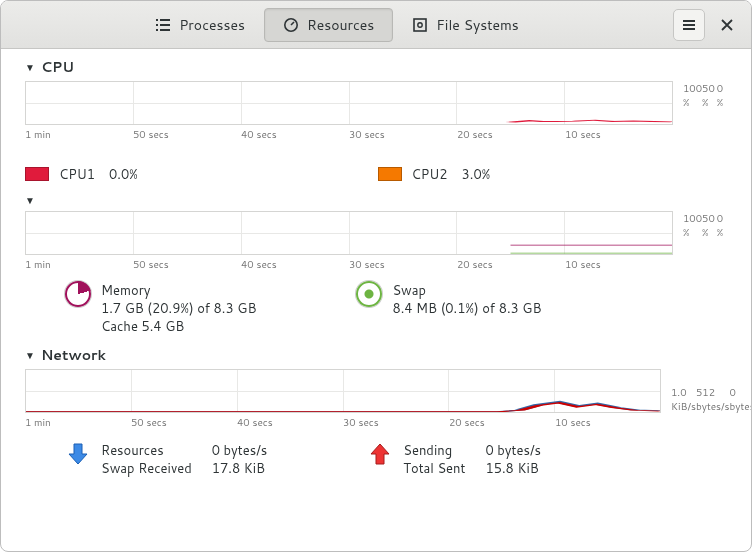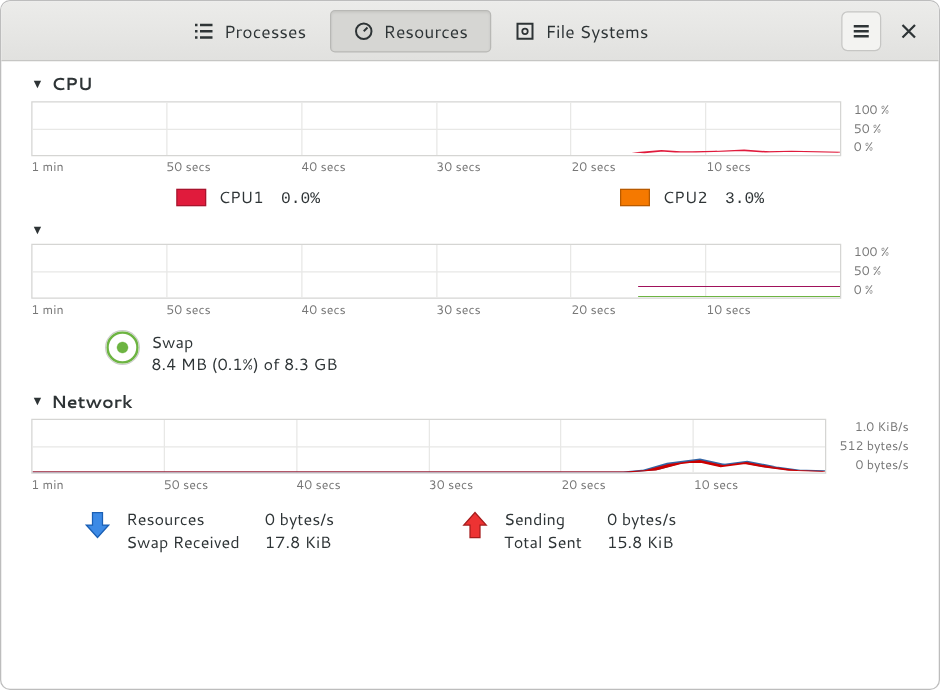--- a/index.html
+++ b/index.html
@@ -60,29 +60,29 @@
   font-weight:700; font-size:14px; margin-bottom:4px;
 }
 .tri { font-size:10px; }
 .chartwrap { display:flex; gap:6px; }
 .chart {
   flex:1; height:44px; background:#fff; border:1px solid #d5d5d3;
   position:relative;
 }
 .chart .vg { position:absolute; top:0; bottom:0; width:1px; background:#e8e8e6; }
 .chart .hg { position:absolute; left:0; right:0; height:1px; background:#e8e8e6; }
-.ylabels { width:48px; display:flex; flex-direction:column; justify-content:space-between;
+.ylabels { width:48px; display:flex; flex-direction:row; justify-content:space-between;
   font-size:10px; color:#777; padding:0 0 0 4px; }
 .ylabels.wide { width:60px;align-items:flex-end; }
 .xlabels { display:flex; font-size:10px; color:#777; padding:2px 0 6px 0; }
 .xlabels span { flex:1; text-align:left; }
-.legendrow { display:flex; gap:40px; margin-top:2px;justify-content:center; }
+.legendrow { display:flex; gap:40px; margin-top:18px; }
 .legenditem { display:flex; align-items:center; gap:10px; }
 .swatch { width:24px; height:14px; border:1px solid rgba(0,0,0,0.25); }
-.val { margin-left:4px;font-family:Liberation Mono, monospace; }
+.val { margin-left:4px; }
 .memrow { display:flex; gap:40px; margin-top:4px; }
 .memitem { display:flex; gap:10px; align-items:flex-start; }
 .piecircle { width:26px; height:26px; border-radius:50%; position:relative; }
 .netrow { display:flex; gap:60px; margin-top:6px; }
 .netitem { display:flex; gap:10px; align-items:flex-start; }
 .netcols { display:grid; grid-template-columns:auto auto; column-gap:20px; row-gap:0; }
 .netcols div { white-space:nowrap; }
 svg.line { position:absolute; inset:0; width:100%; height:100%; }
 </style>
 </head>
@@ -214,20 +214,28 @@
     </div>
     <div class="xlabels" style="padding-right:54px">
       <span>1 min</span>
       <span>50 secs</span>
       <span>40 secs</span>
       <span>30 secs</span>
       <span>20 secs</span>
       <span>10 secs</span>
     </div>
     <div class="memrow">
+      <div class="memitem" style="margin-left:40px">
+        <div class="piecircle" style="background:conic-gradient(#a0115b 0 75deg,#fff 75deg 360deg); box-shadow:inset 0 0 0 2px #a0115b, 0 0 0 1px #ccc"></div>
+        <div>
+          <div>Memory</div>
+          <div>1.7 GB (20.9%) of 8.3 GB</div>
+          <div>Cache 5.4 GB</div>
+        </div>
+      </div>
       <div class="memitem" style="margin-left:60px">
         <div class="piecircle" style="background:radial-gradient(circle,#6db442 0 4px,#fff 5px); box-shadow:inset 0 0 0 2px #6db442, 0 0 0 1px #ccc"></div>
         <div>
           <div>Swap</div>
           <div>8.4 MB (0.1%) of 8.3 GB</div>
         </div>
       </div>
     </div>
   </div>
 

